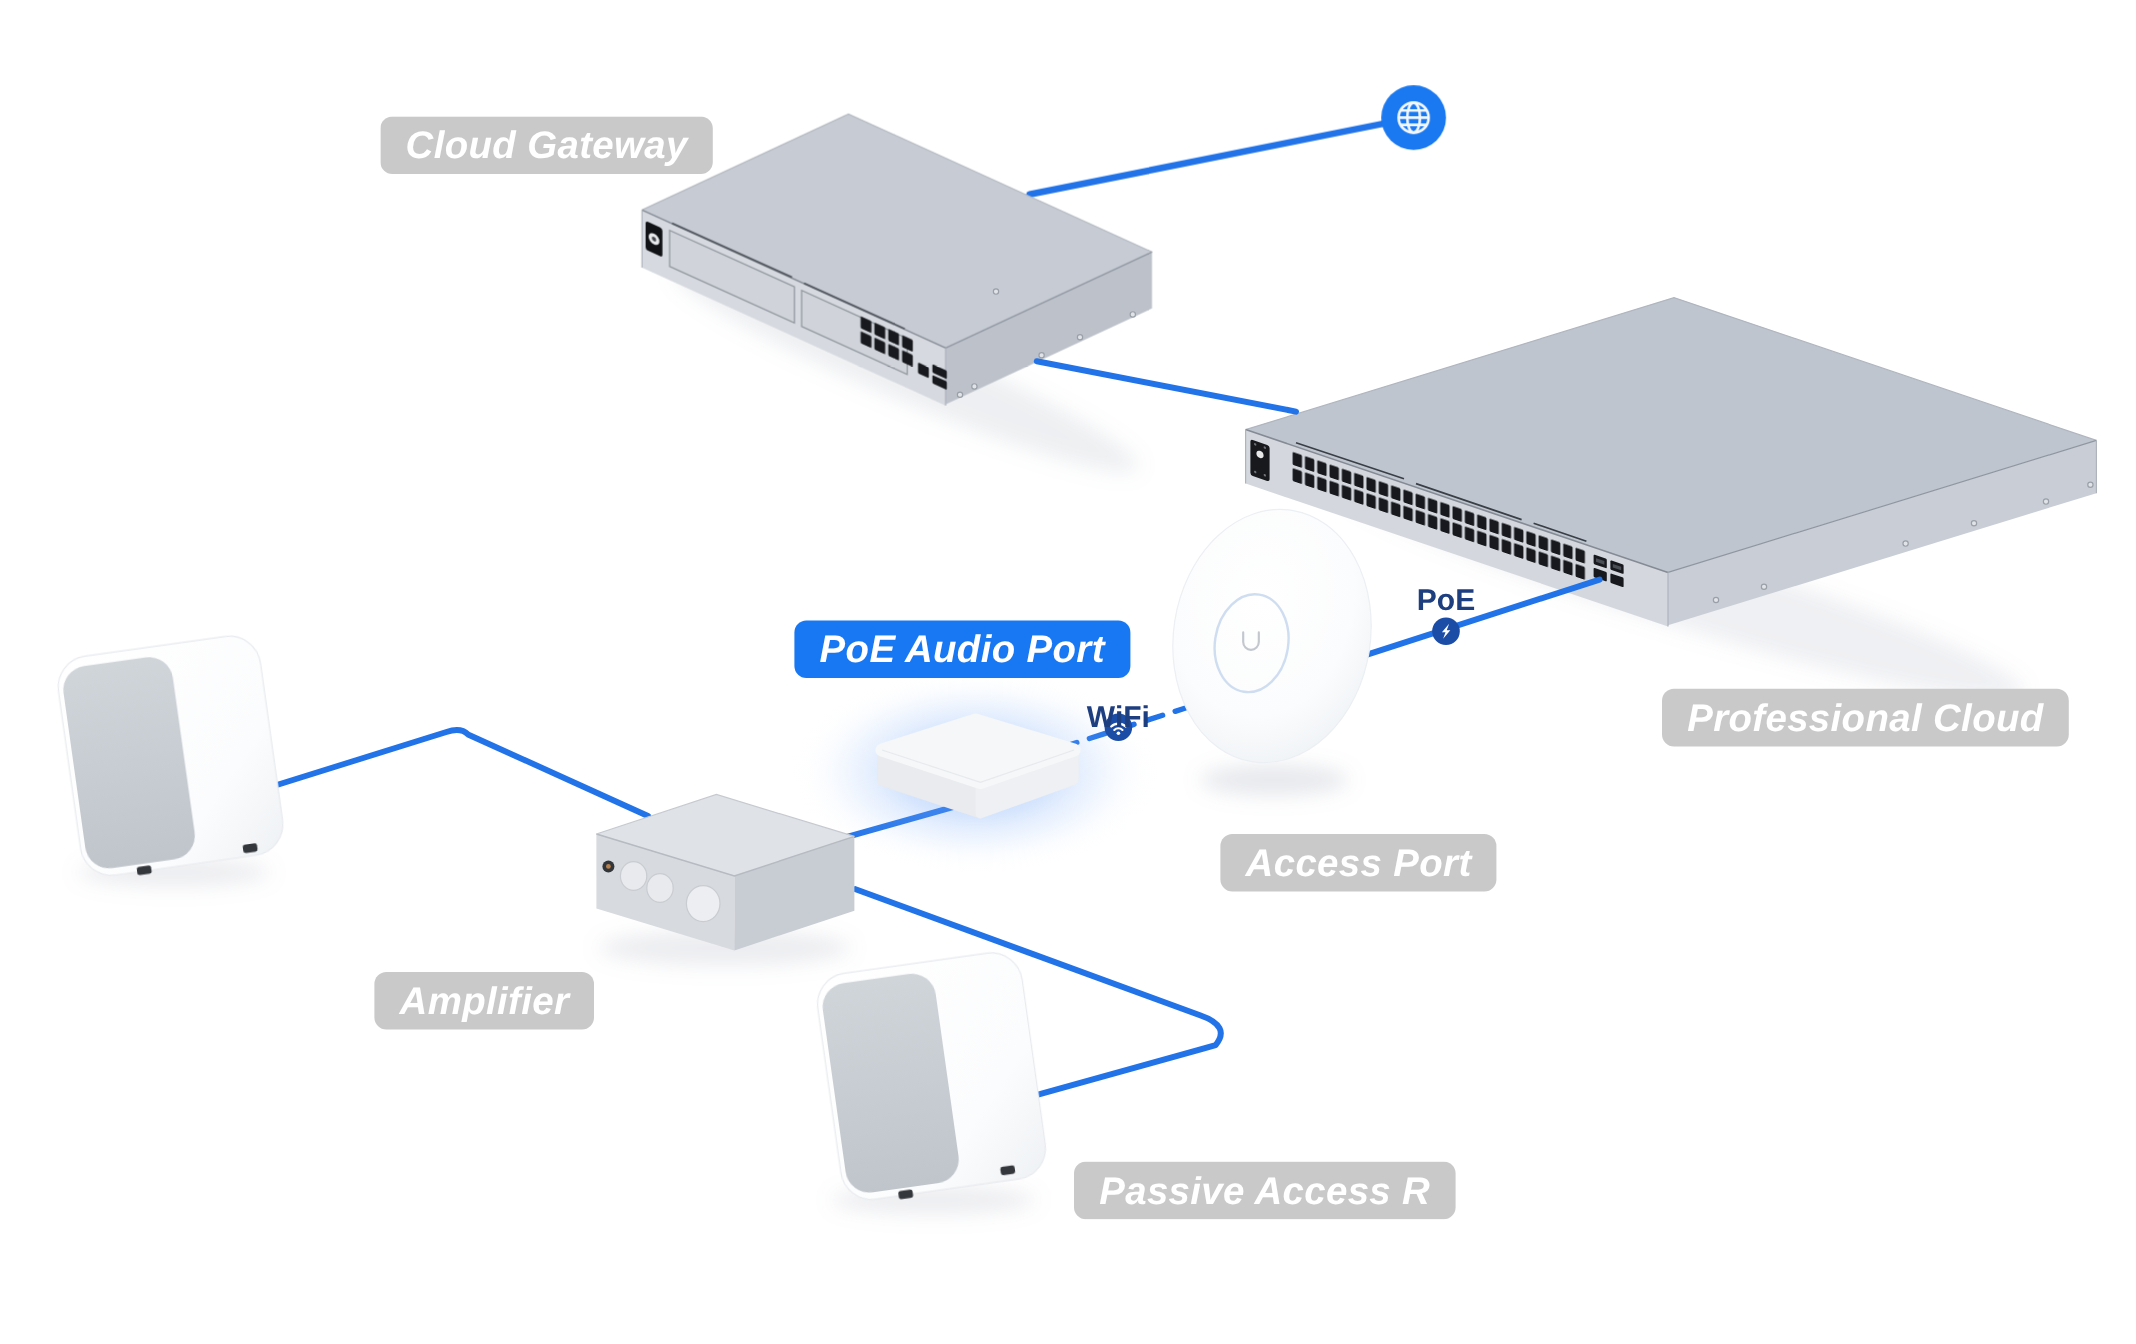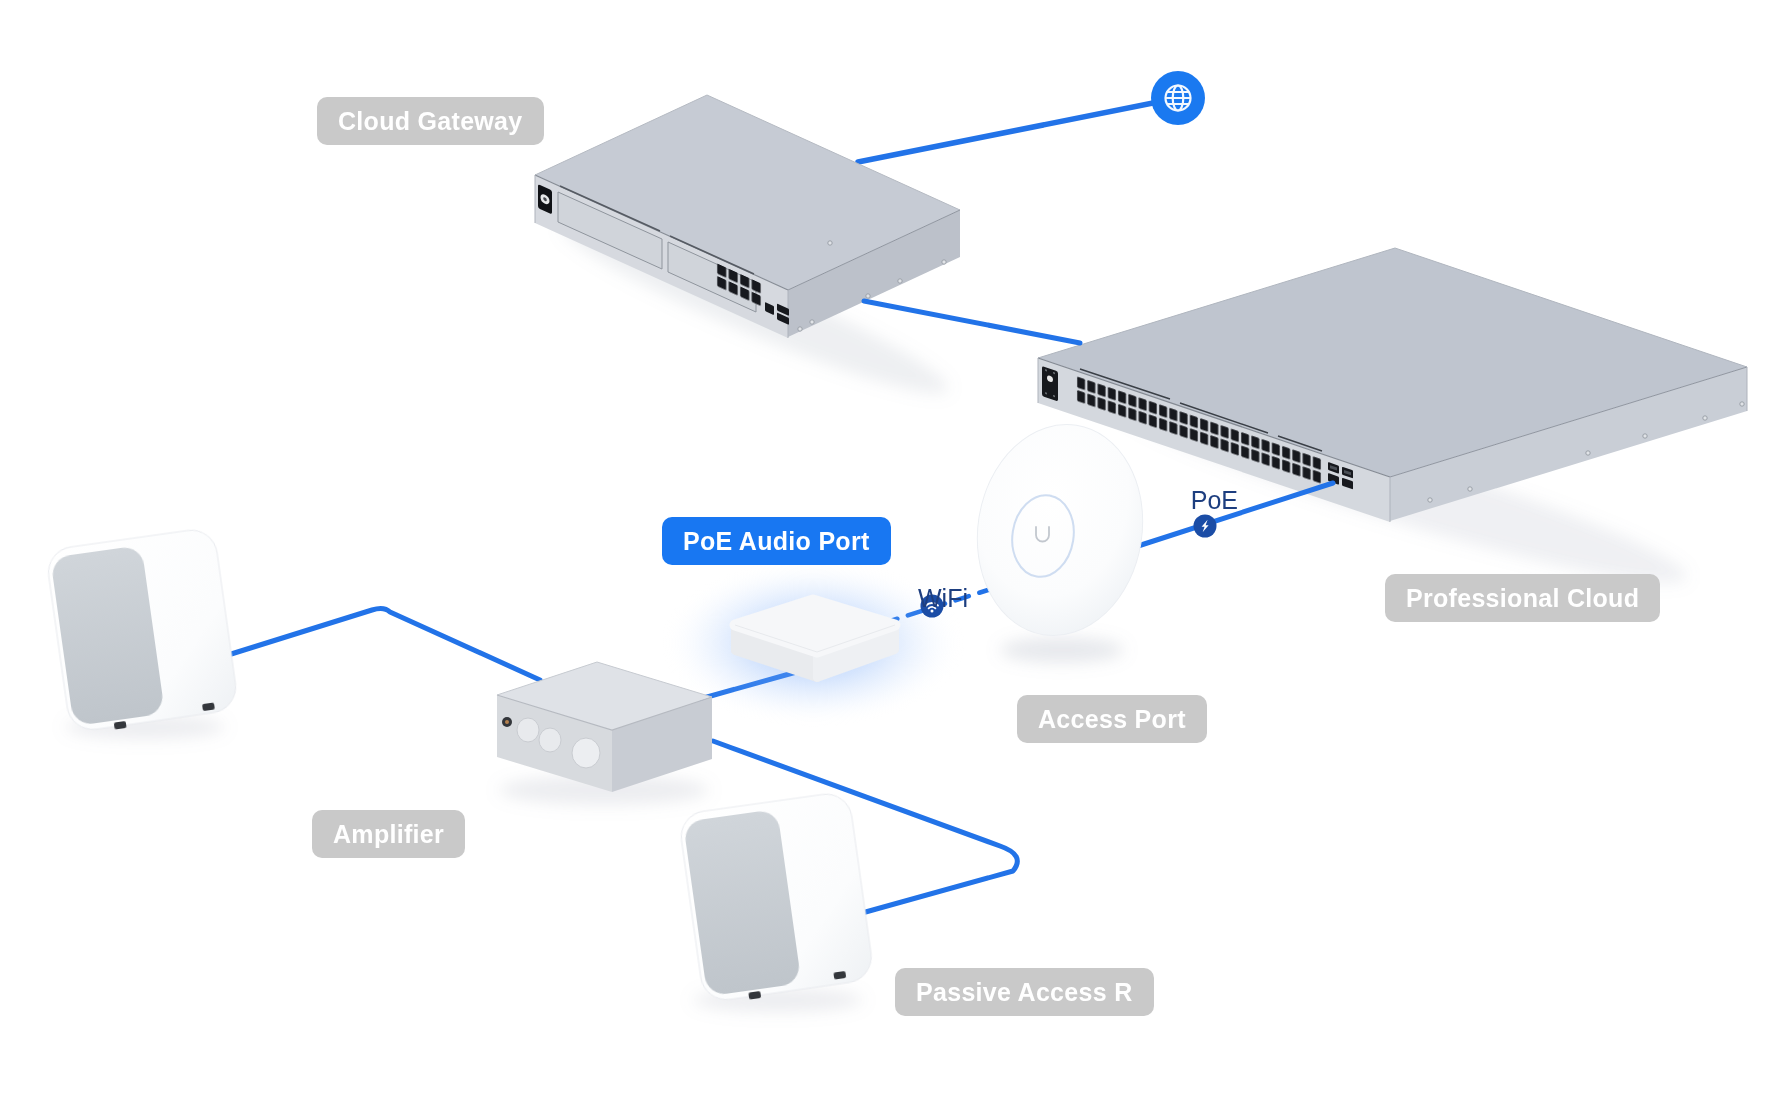--- a/index.html
+++ b/index.html
@@ -1,23 +1,23 @@
 <!DOCTYPE html>
 <html><head>
 <meta charset="utf-8">
 <style>
   html,body{margin:0;padding:0;background:#ffffff;}
   #stage{position:relative;width:1780px;height:1120px;overflow:hidden;background:#ffffff;
          font-family:"Liberation Sans",sans-serif;}
   #scene{position:absolute;left:0;top:0;}
   .chip{position:absolute;height:48px;line-height:48px;padding:0 21px;border-radius:10px;
-        background:#c9c9c9;color:#ffffff;font-weight:bold;font-size:25px;letter-spacing:.3px;
-        white-space:nowrap;}
+        background:#c9c9c9;color:#ffffff;font-weight:bold;font-size:32px;letter-spacing:.3px;
+        white-space:nowrap;font-style:italic;}
   .chip-blue{background:#1877f2;}
-  .conn-label{position:absolute;color:#1d3e7f;font-weight:400;font-size:25px;text-align:right;}
+  .conn-label{position:absolute;color:#1d3e7f;font-weight:700;font-size:25px;text-align:center;}
 </style>
 </head>
 <body>
 
 <div id="stage">
 
 <svg id="scene" width="1780" height="1120" viewBox="0 0 1780 1120">
   <defs>
     <filter id="soft" x="-60%" y="-60%" width="220%" height="220%">
       <feGaussianBlur stdDeviation="8"></feGaussianBlur>

